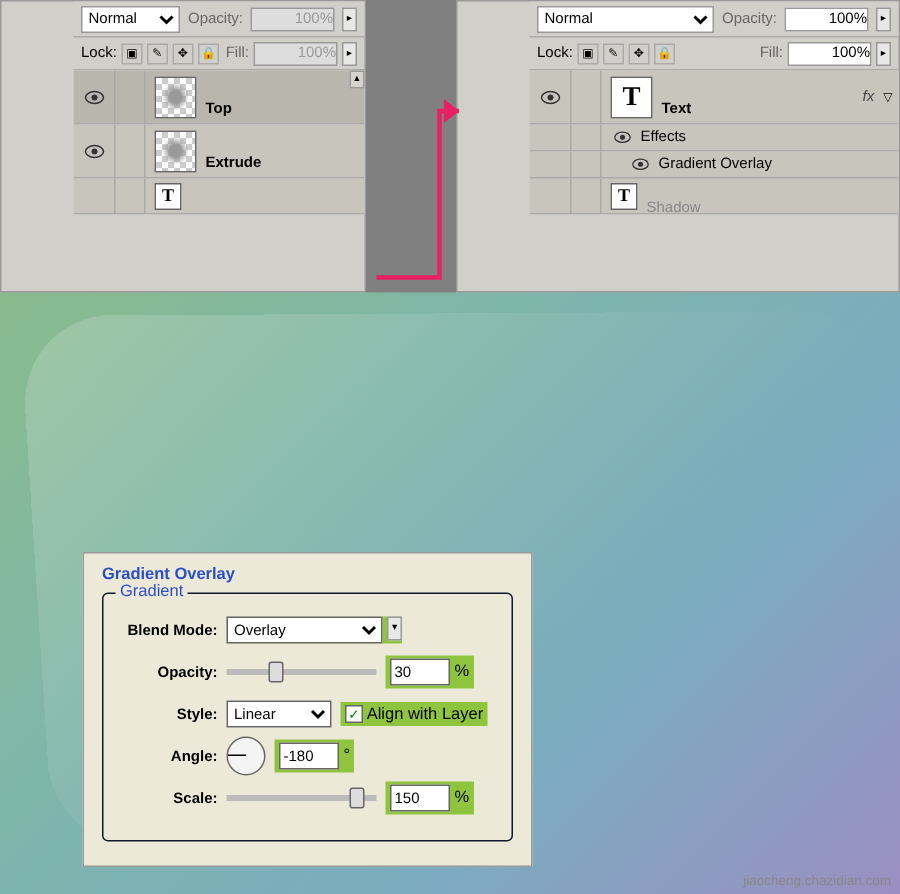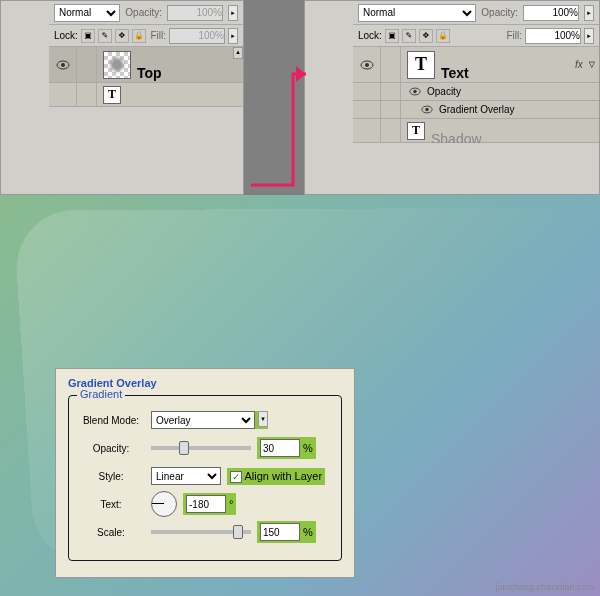--- a/index.html
+++ b/index.html
@@ -26,40 +26,40 @@
     .layer-row { display: flex; align-items: center; height: 36px; background: #c8c5bd; border-bottom: 1px solid #aaa; }
     .layer-row.selected { background: #b9b6ae; }
     .visibility-col { width: 28px; height: 100%; display: flex; align-items: center; justify-content: center; border-right: 1px solid #aaa; }
     .eye-icon { width: 14px; height: 10px; }
     .link-col { width: 20px; height: 100%; border-right: 1px solid #aaa; }
     .layer-thumb { width: 28px; height: 28px; margin: 0 6px; border: 1px solid #666; background: white; display: flex; align-items: center; justify-content: center; position: relative; }
     .layer-thumb.selected { border: 3px double #000; }
     .thumb-checker { position: absolute; inset: 0; background: repeating-conic-gradient(#ccc 0% 25%, white 0% 50%) 0 0 / 8px 8px; }
     .thumb-content { position: relative; width: 70%; height: 70%; background: radial-gradient(ellipse, #999 30%, transparent 70%); border-radius: 30%; }
     .type-thumb { font-size: 18px; font-weight: bold; font-family: Times, serif; }
-    .layer-name { font-size: 14px; font-weight: bold; margin-top: 16px; }
+    .layer-name { font-size: 10px; font-weight: bold; margin-top: 16px; }
     .layer-fx { margin-left: auto; margin-right: 6px; font-size: 10px; font-style: italic; color: #444; }
     
     .sublayer-row { display: flex; align-items: center; height: 18px; padding-left: 48px; font-size: 10px; background: #c8c5bd; border-bottom: 1px solid #aaa; }
     .sublayer-row .visibility-col { position: absolute; left: 0; width: 28px; height: 18px; border-right: 1px solid #aaa; }
     .sublayer-row .eye-small { margin-left: 36px; margin-right: 4px; }
     .sublayer-row { position: relative; }
     .sub-link-col { position: absolute; left: 28px; width: 20px; height: 18px; border-right: 1px solid #aaa; }
     
     .arrow-container { position: absolute; left: 248px; top: 60px; width: 60px; height: 130px; z-index: 100; pointer-events: none; }
     
     .bottom-section { position: absolute; top: 195px; left: 0; right: 0; bottom: 0; background: linear-gradient(135deg, #8abb8e, #7fb6a9, #7bacc0, #9b8ec2); }
     .shape-overlay { position: absolute; inset: 20px; opacity: 0.3; background: linear-gradient(135deg, rgba(255,255,255,0.6), transparent 60%); border-radius: 60px 60px 120px 60px; transform: perspective(600px) rotateX(-8deg) rotateY(-2deg); }
     
     .dialog { position: absolute; left: 55px; top: 368px; width: 300px; background: #ece9d8; border: 1px solid #999; padding: 8px 12px 16px 12px; font-size: 11px; }
     .dialog-title { color: #2a4ec4; font-weight: bold; margin-bottom: 6px; }
     .fieldset { border: 1px solid #0f172a; border-radius: 4px; padding: 10px 8px 14px 8px; position: relative; }
     .fieldset-legend { position: absolute; top: -8px; left: 8px; background: #ece9d8; padding: 0 3px; color: #2a4ec4; }
     .dialog-row { display: flex; align-items: center; height: 28px; gap: 6px; }
-    .row-label { width: 68px; text-align: center; font-size: 10px; }
+    .row-label { width: 68px; text-align: right; font-size: 10px; font-weight: bold; }
     .highlight { background: #8fc53e; padding: 2px 3px; }
     .dialog-select { width: 104px; height: 18px; font-size: 10px; border: 1px solid #666; background: white; }
     .dialog-input { width: 40px; height: 18px; font-size: 10px; border: 1px solid #666; background: white; text-align: left; padding: 0 2px; }
     .slider { flex: 1; max-width: 100px; height: 4px; background: #bbb; position: relative; }
     .slider-thumb { position: absolute; width: 10px; height: 14px; background: #ddd; border: 1px solid #666; top: -5px; border-radius: 2px; }
     .gradient-preview { width: 120px; height: 16px; border: 1px solid #333; background: linear-gradient(to right, red, magenta, blue, cyan, green, yellow, red); }
     .checkbox { width: 12px; height: 12px; border: 1px solid #666; background: white; display: inline-flex; align-items: center; justify-content: center; font-size: 9px; color: green; }
     .angle-wheel { width: 26px; height: 26px; border: 1px solid #666; border-radius: 50%; position: relative; background: #f4f4f4; }
     .angle-line { position: absolute; width: 12px; height: 1px; background: #000; top: 50%; left: 50%; transform: rotate(180deg); transform-origin: 0 0; }
     .watermark-wrap { position: absolute; right: 6px; bottom: 4px; text-align: right; }
@@ -97,20 +97,34 @@
               <circle cx="7" cy="5" r="2" fill="#333"></circle>
             </svg>
           </div>
         <div class="link-col"></div>
         <div class="layer-thumb">
             <div class="thumb-checker"></div>
             <div class="thumb-content"></div>
           </div>
         <span class="layer-name">Top</span>
       </div>
+      <div class="layer-row">
+        <div class="visibility-col">
+            <svg class="eye-icon" viewBox="0 0 14 10">
+              <ellipse cx="7" cy="5" rx="6" ry="4" fill="none" stroke="#333"></ellipse>
+              <circle cx="7" cy="5" r="2" fill="#333"></circle>
+            </svg>
+          </div>
+        <div class="link-col"></div>
+        <div class="layer-thumb">
+            <div class="thumb-checker"></div>
+            <div class="thumb-content"></div>
+          </div>
+        <span class="layer-name">Extrude</span>
+      </div>
       <div class="layer-row" style="height:24px;">
         <div class="visibility-col" style="height:24px;"></div>
         <div class="link-col"></div>
         <div class="layer-thumb" style="height:18px;width:18px;">
             <span class="type-thumb" style="font-size:12px;">T</span>
           </div>
       </div>
     </div>
     <div class="scrollbar-arrow">▴</div>
   </div>
@@ -148,21 +162,21 @@
         <span class="layer-fx">fx</span>
         <span style="margin-right:4px;font-size:8px;">▽</span>
       </div>
       <div class="sublayer-row">
         <div class="visibility-col" style="height:18px;"></div>
         <div class="sub-link-col"></div>
         <svg class="eye-icon eye-small" style="width:12px;height:9px;margin-left:8px;margin-right:6px;" viewBox="0 0 14 10">
             <ellipse cx="7" cy="5" rx="6" ry="4" fill="none" stroke="#333"></ellipse>
             <circle cx="7" cy="5" r="2" fill="#333"></circle>
           </svg>
-        <span>Opacity</span>
+        <span>Effects</span>
       </div>
       <div class="sublayer-row">
         <div class="visibility-col" style="height:18px;"></div>
         <div class="sub-link-col"></div>
         <svg class="eye-icon eye-small" style="width:12px;height:9px;margin-left:20px;margin-right:6px;" viewBox="0 0 14 10">
             <ellipse cx="7" cy="5" rx="6" ry="4" fill="none" stroke="#333"></ellipse>
             <circle cx="7" cy="5" r="2" fill="#333"></circle>
           </svg>
         <span>Gradient Overlay</span>
       </div>
@@ -215,21 +229,21 @@
     <div class="dialog-row">
       <span class="row-label">Style:</span>
       <select class="dialog-select" style="width:70px;"><option>Linear</option></select>
       <span class="highlight">
         <span class="checkbox">✓</span>
         <span>Align with Layer</span>
       </span>
     </div>
 
     <div class="dialog-row">
-      <span class="row-label">Text:</span>
+      <span class="row-label">Angle:</span>
       <div class="angle-wheel">
           <div class="angle-line"></div>
         </div>
       <span class="highlight">
         <input class="dialog-input" value="-180" style="">
         <span>°</span>
       </span>
     </div>
 
     <div class="dialog-row">

